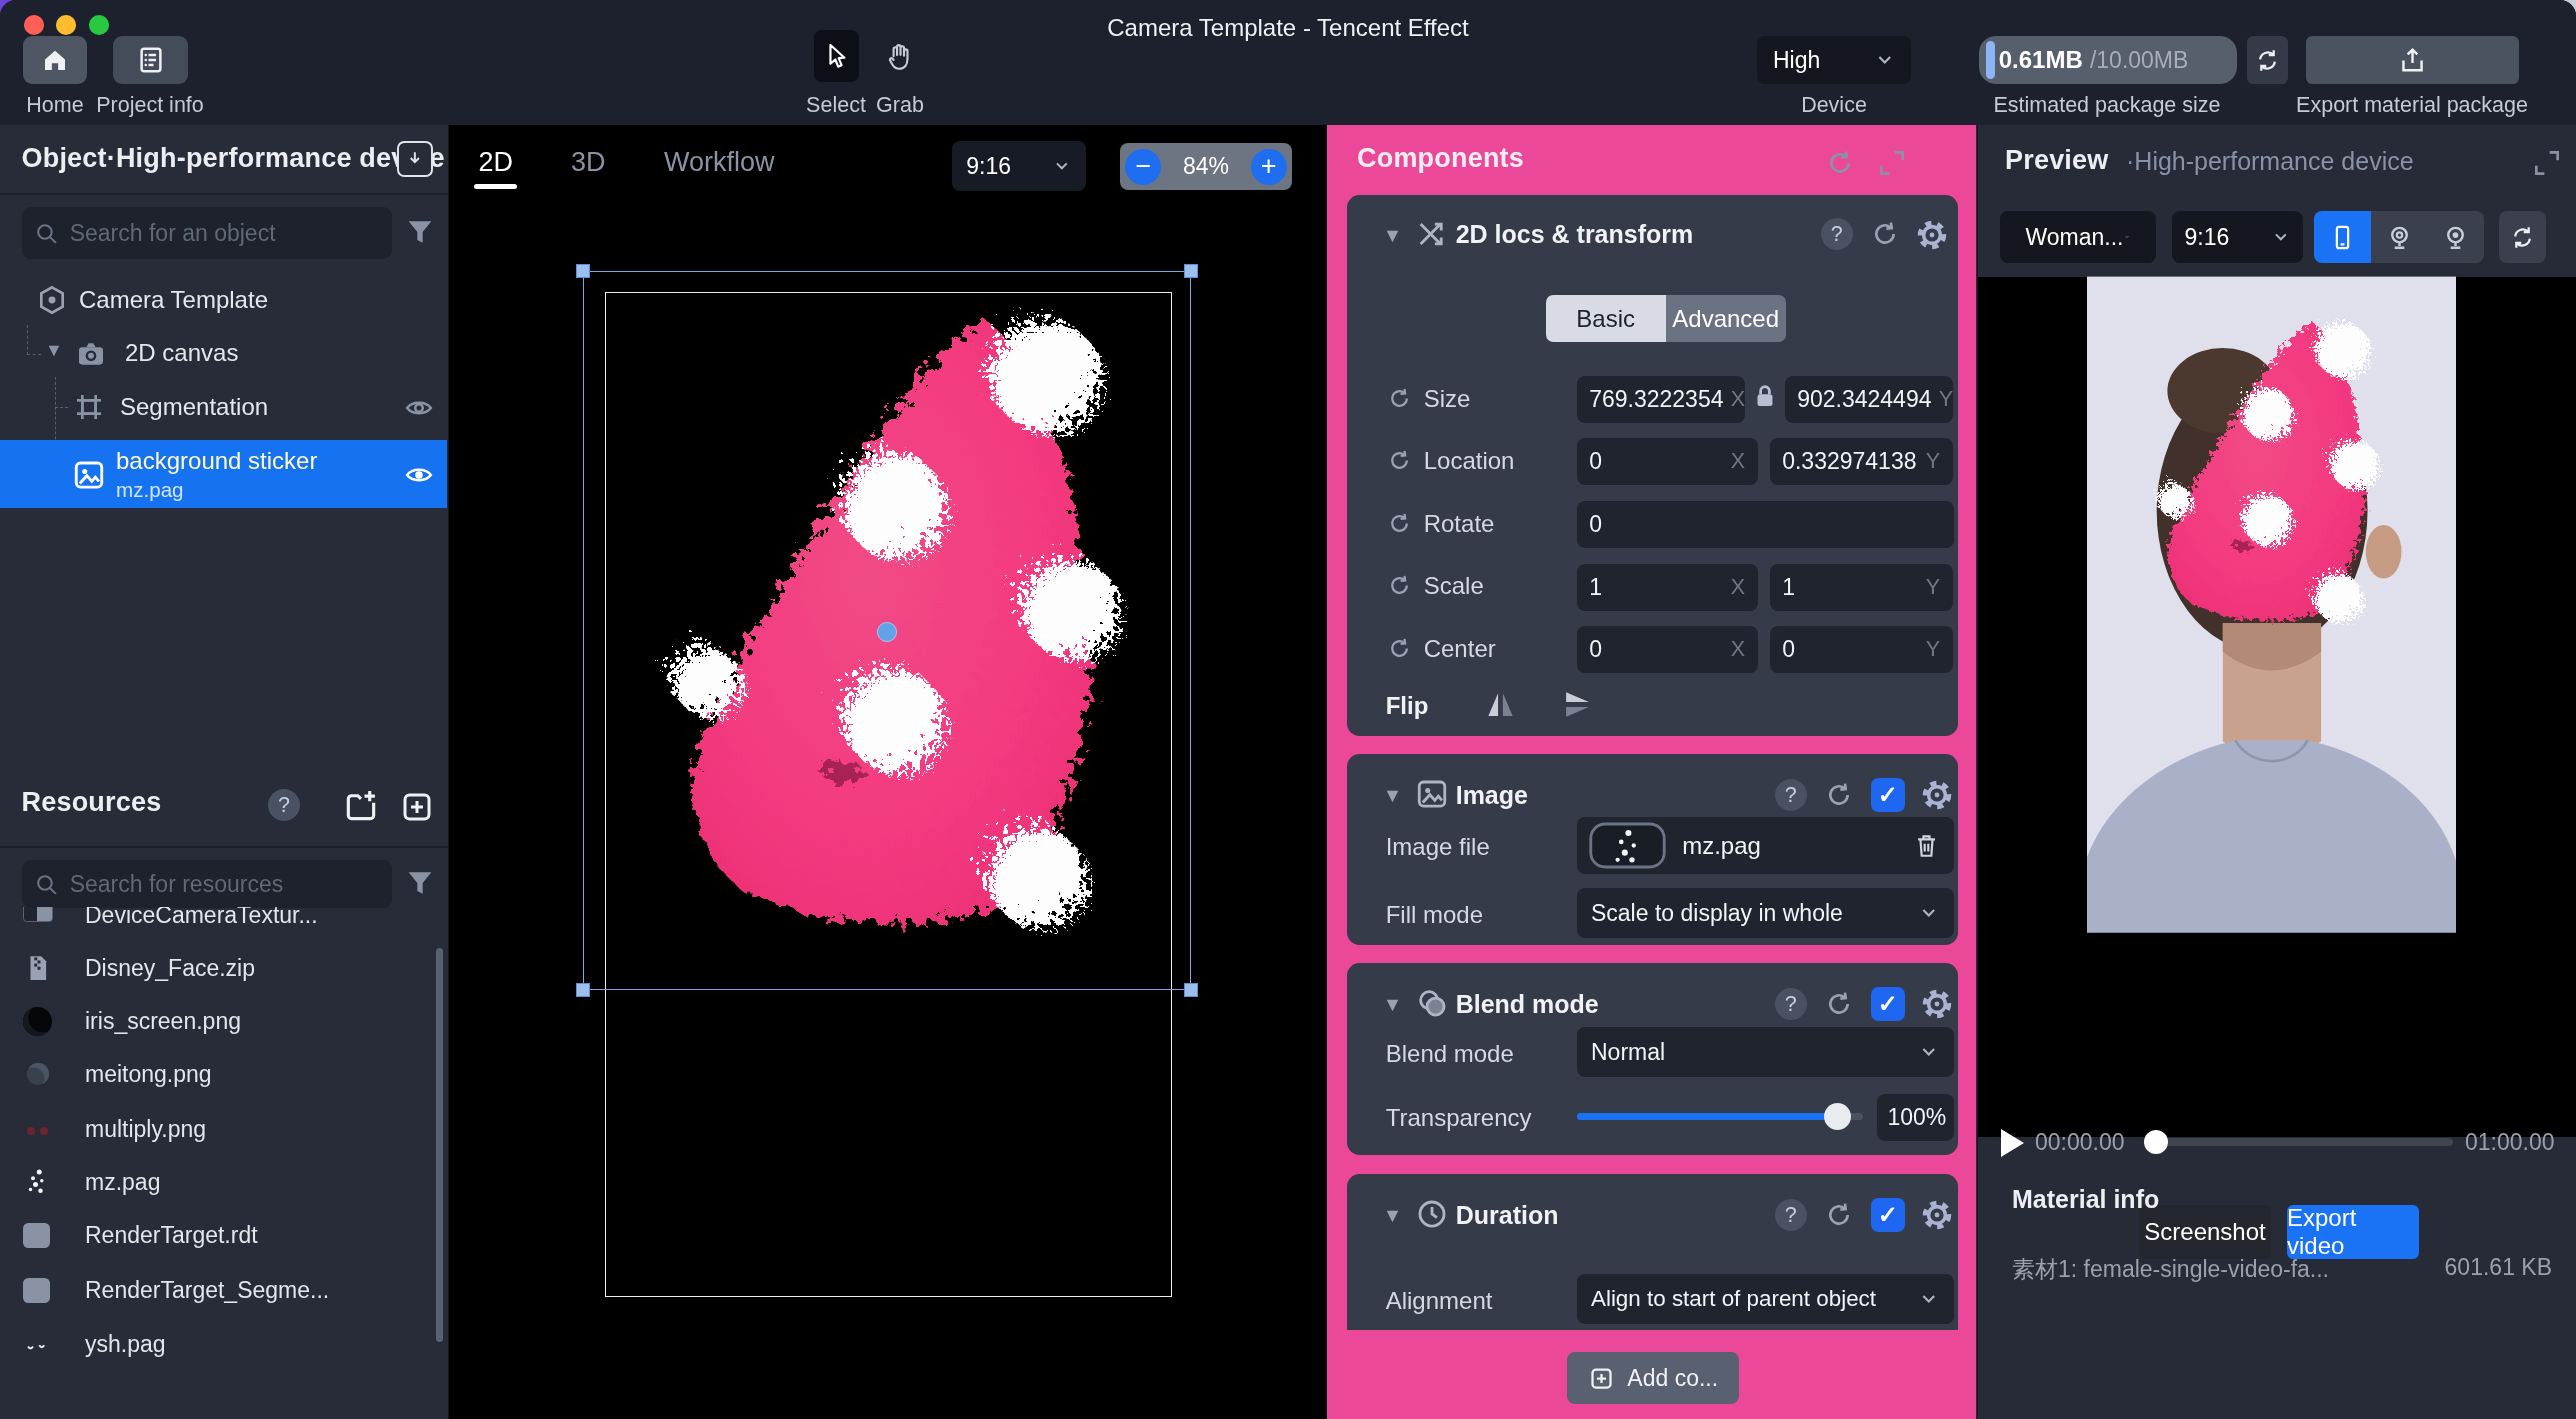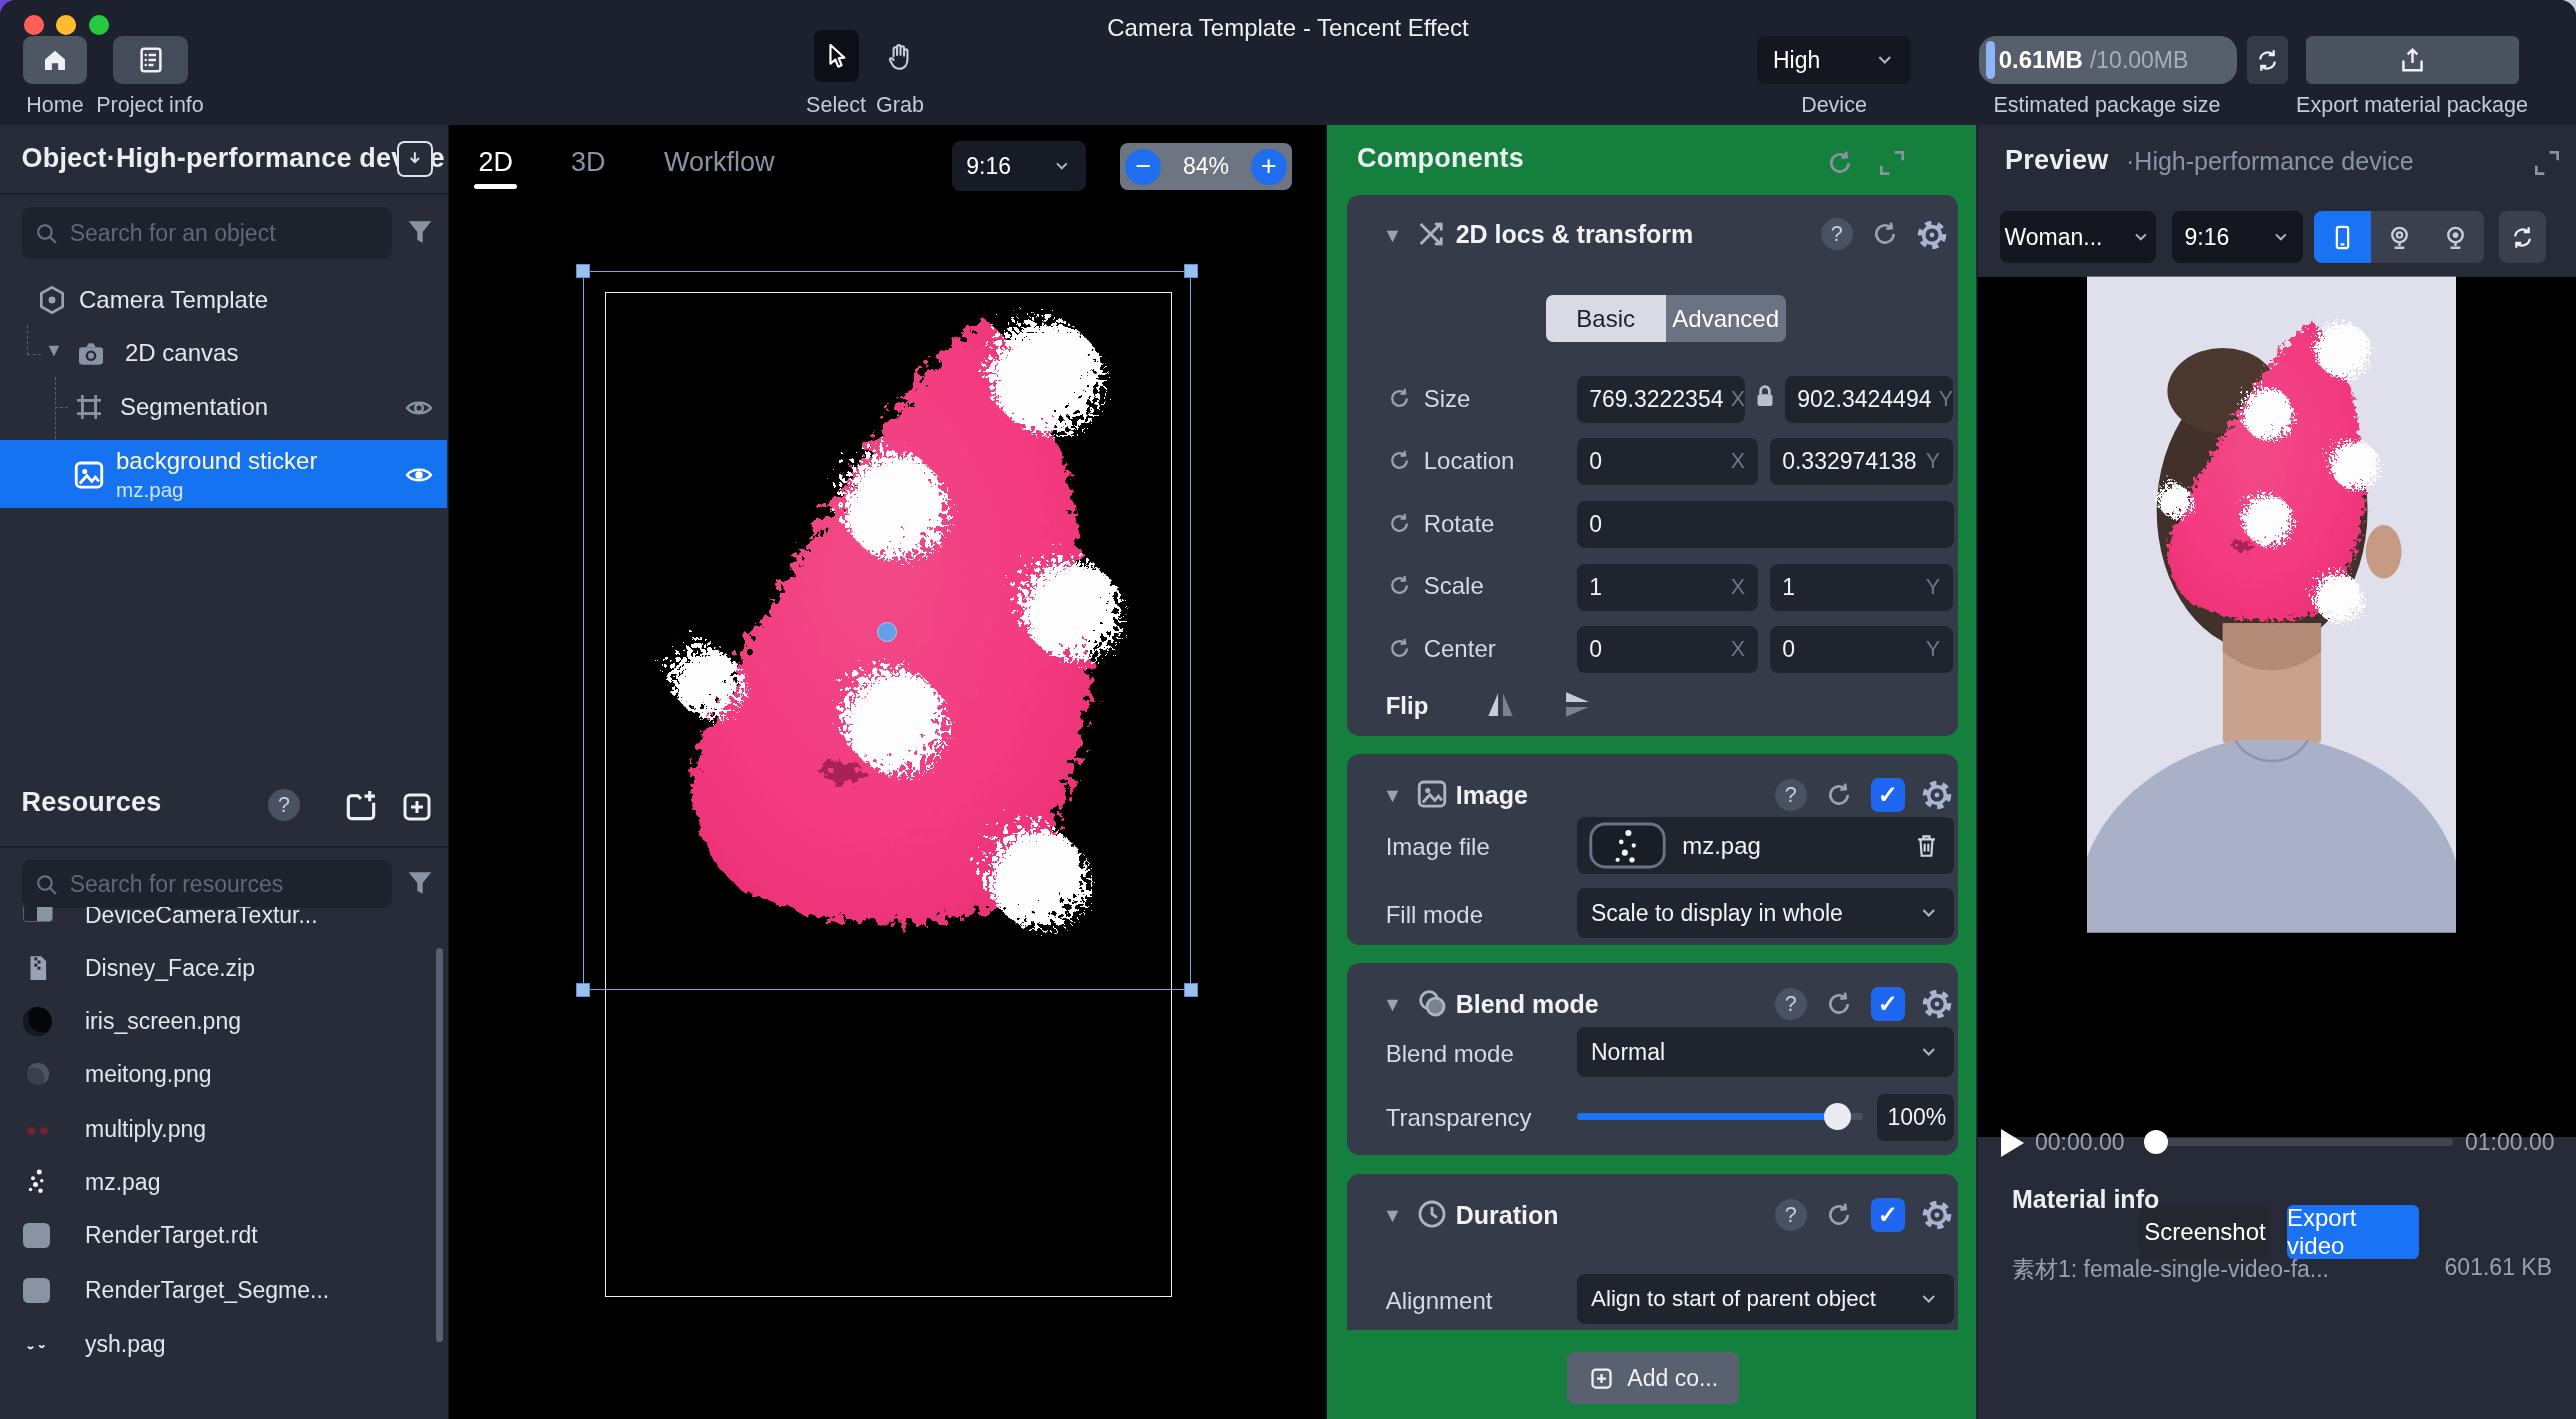--- a/index.html
+++ b/index.html
@@ -36,21 +36,21 @@
   
   #tabbar { position:absolute; left:449px; top:125px; width:877px; height:83px; background:#000000; }
   .tab { position:absolute; top:21.5px; font-size:27px; color:#8a93a3; cursor:pointer; }
   .tab.active { color:#ffffff; }
   #stage { position:absolute; left:449px; top:208px; width:877px; height:1211px; background:#000; overflow:hidden; }
   #white-rect { position:absolute; left:156px; top:84px; width:567px; height:1005px; border:1.8px solid #ededed; }
   #sel-rect { position:absolute; left:134px; top:63px; width:608px; height:719px; border:1.8px solid #7ea8e2; }
   .handle { position:absolute; width:14.3px; height:14.3px; background:#9cc0ee; border:1.8px solid #5d8fd2; }
 
   
-  #comp { position:absolute; left:1326px; top:125px; width:650px; height:1294px; background:#15803d; border-left:1.8px solid #15181f; }
+  #comp { position:absolute; left:1326px; top:125px; width:650px; height:1294px; background:#ec4899; border-left:1.8px solid #15181f; }
   #comp-viewport { position:absolute; left:0; top:63px; width:650px; height:1142px; overflow:hidden; }
   .card { position:absolute; left:19.7px; width:611px; background:#353b49; border-radius:12.5px; }
   .card-title { font-size:25px; font-weight:bold; color:#f0f2f6; white-space:nowrap; }
   .rowlabel { font-size:24px; color:#d4d9e3; white-space:nowrap; }
   .vinput { position:absolute; height:47px; background:#20242e; border-radius:8px; display:flex; align-items:center; padding:0 12.5px; overflow:hidden; cursor:text; }
   .vinput .val { font-size:23px; color:#f2f4f8; white-space:nowrap; flex:1; }
   .vinput .sfx { font-size:21.5px; color:#6f7888; margin-left:7.2px; }
   .dd { position:absolute; height:50px; background:#20242e; border-radius:8px; display:flex; align-items:center; padding:0 14.3px; cursor:pointer; }
   .dd .val { font-size:23px; color:#f2f4f8; white-space:nowrap; flex:1; }
   .helpdot { width:32px; height:32px; border-radius:50%; background:#4a5160; color:#c9cfda; font-size:21.5px; display:flex; align-items:center; justify-content:center; cursor:pointer; }
@@ -629,21 +629,21 @@
     </div>
   </div>
 
   <div id="prev">
     <span class="abs panel-title" style="left:27px;top:19.7px">Preview</span>
     <span class="abs" style="left:148px;top:21.5px;font-size:25px;color:#8a93a5;white-space:nowrap">·High-performance device</span>
     <svg class="abs" style="left:553px;top:21.5px" width="32" height="32" viewBox="0 0 24 24">
         <path d="M4 14 V20 H10 M20 10 V4 H14" fill="none" stroke="#8a93a3" stroke-width="2"></path>
       </svg>
 
-    <div class="chip-dd flex" style="position:absolute;left:21.5px;top:86px;width:156px;height:52px;padding:0 5px">
+    <div class="chip-dd flex" style="position:absolute;left:21.5px;top:86px;width:156px;height:52px;padding:0 26px">
       <span style="flex:1;font-size:23px">Woman...</span>
       <svg width="19.7" height="19.7" viewBox="0 0 24 24">
           <path d="M6 9 L12 15 L18 9" fill="none" stroke="#aeb5c2" stroke-width="2.4"></path>
         </svg>
     </div>
     <div class="chip-dd flex" style="position:absolute;left:194px;top:86px;width:131px;height:52px;padding:0 12.5px">
       <span style="flex:1;font-size:23px">9:16</span>
       <svg width="19.7" height="19.7" viewBox="0 0 24 24">
           <path d="M6 9 L12 15 L18 9" fill="none" stroke="#aeb5c2" stroke-width="2.4"></path>
         </svg>

